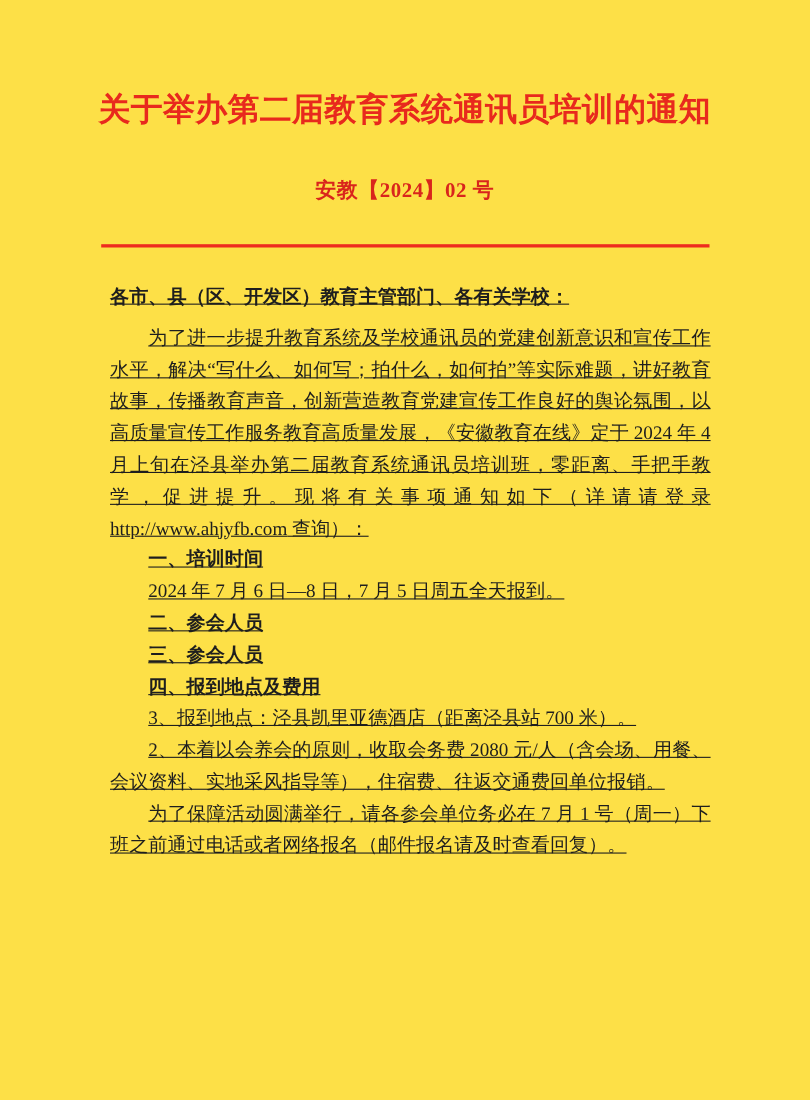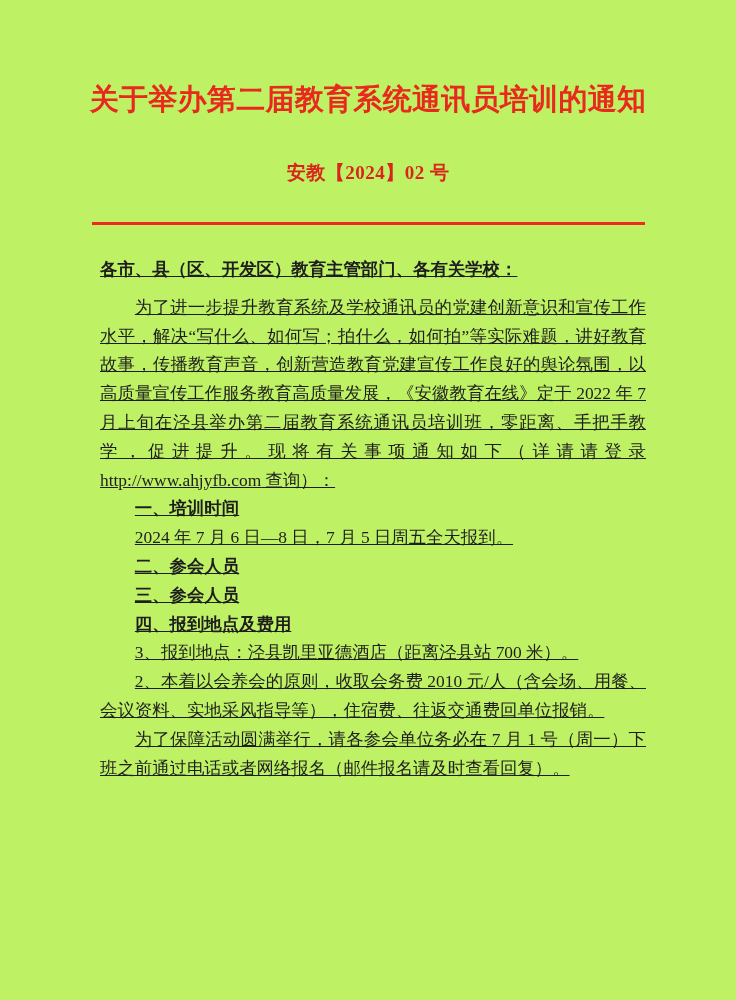--- a/index.html
+++ b/index.html
@@ -1,21 +1,21 @@
 <!DOCTYPE html>
 <html><head>
 <meta charset="utf-8">
 <style>
   * { margin: 0; padding: 0; box-sizing: border-box; }
   html, body { background: #ffffff; }
   .page {
     position: relative;
     width: 736px;
     height: 1000px;
-    background: #bef264;
+    background: #fde047;
     overflow: hidden;
     font-family: "Liberation Serif", "DejaVu Serif", serif;
     color: #1e1e1e;
   }
   .doc-title {
     position: absolute;
     top: 80px;
     left: 0;
     width: 736px;
     text-align: center;
@@ -73,29 +73,29 @@
   <h1 class="doc-title" style="color: rgb(232, 41, 29);">关于举办第二届教育系统通讯员培训的通知</h1>
 
   <div class="doc-number" style="color: rgb(217, 37, 28);">安教【2024】02 号</div>
 
   <div class="divider" style="background: rgb(238, 43, 30);"></div>
 
   <div class="content">
 
     <p class="salutation">各市、县（区、开发区）教育主管部门、各有关学校：</p>
 
-    <p class="indent"><span>为了进一步提升教育系统及学校通讯员的党建创新意识和宣传工作水平，解决“写什么、如何写；拍什么，如何拍”等实际难题，讲好教育故事，传播教育声音，创新营造教育党建宣传工作良好的舆论氛围，以高质量宣传工作服务教育高质量发展，《安徽教育在线》定于 2022 年 7 月上旬在泾县举办第二届教育系统通讯员培训班，零距离、手把手教学，促进提升。现将有关事项通知如下（详请请登录 </span><span>http://www.ahjyfb.com</span><span> 查询）：</span></p>
+    <p class="indent"><span>为了进一步提升教育系统及学校通讯员的党建创新意识和宣传工作水平，解决“写什么、如何写；拍什么，如何拍”等实际难题，讲好教育故事，传播教育声音，创新营造教育党建宣传工作良好的舆论氛围，以高质量宣传工作服务教育高质量发展，《安徽教育在线》定于 2024 年 4 月上旬在泾县举办第二届教育系统通讯员培训班，零距离、手把手教学，促进提升。现将有关事项通知如下（详请请登录 </span><span>http://www.ahjyfb.com</span><span> 查询）：</span></p>
 
     <p class="heading">一、培训时间</p>
     <p class="indent">2024 年 7 月 6 日—8 日，7 月 5 日周五全天报到。</p>
 
     <p class="heading">二、参会人员</p>
 
     <p class="heading">三、参会人员</p>
 
     <p class="heading">四、报到地点及费用</p>
     <p class="indent">3、报到地点：泾县凯里亚德酒店（距离泾县站 700 米）。</p>
-    <p class="indent">2、本着以会养会的原则，收取会务费 2010 元/人（含会场、用餐、会议资料、实地采风指导等），住宿费、往返交通费回单位报销。</p>
+    <p class="indent">2、本着以会养会的原则，收取会务费 2080 元/人（含会场、用餐、会议资料、实地采风指导等），住宿费、往返交通费回单位报销。</p>
 
     <p class="indent">为了保障活动圆满举行，请各参会单位务必在 7 月 1 号（周一）下班之前通过电话或者网络报名（邮件报名请及时查看回复）。</p>
 
   </div>
 </div>
 
 </body></html>

